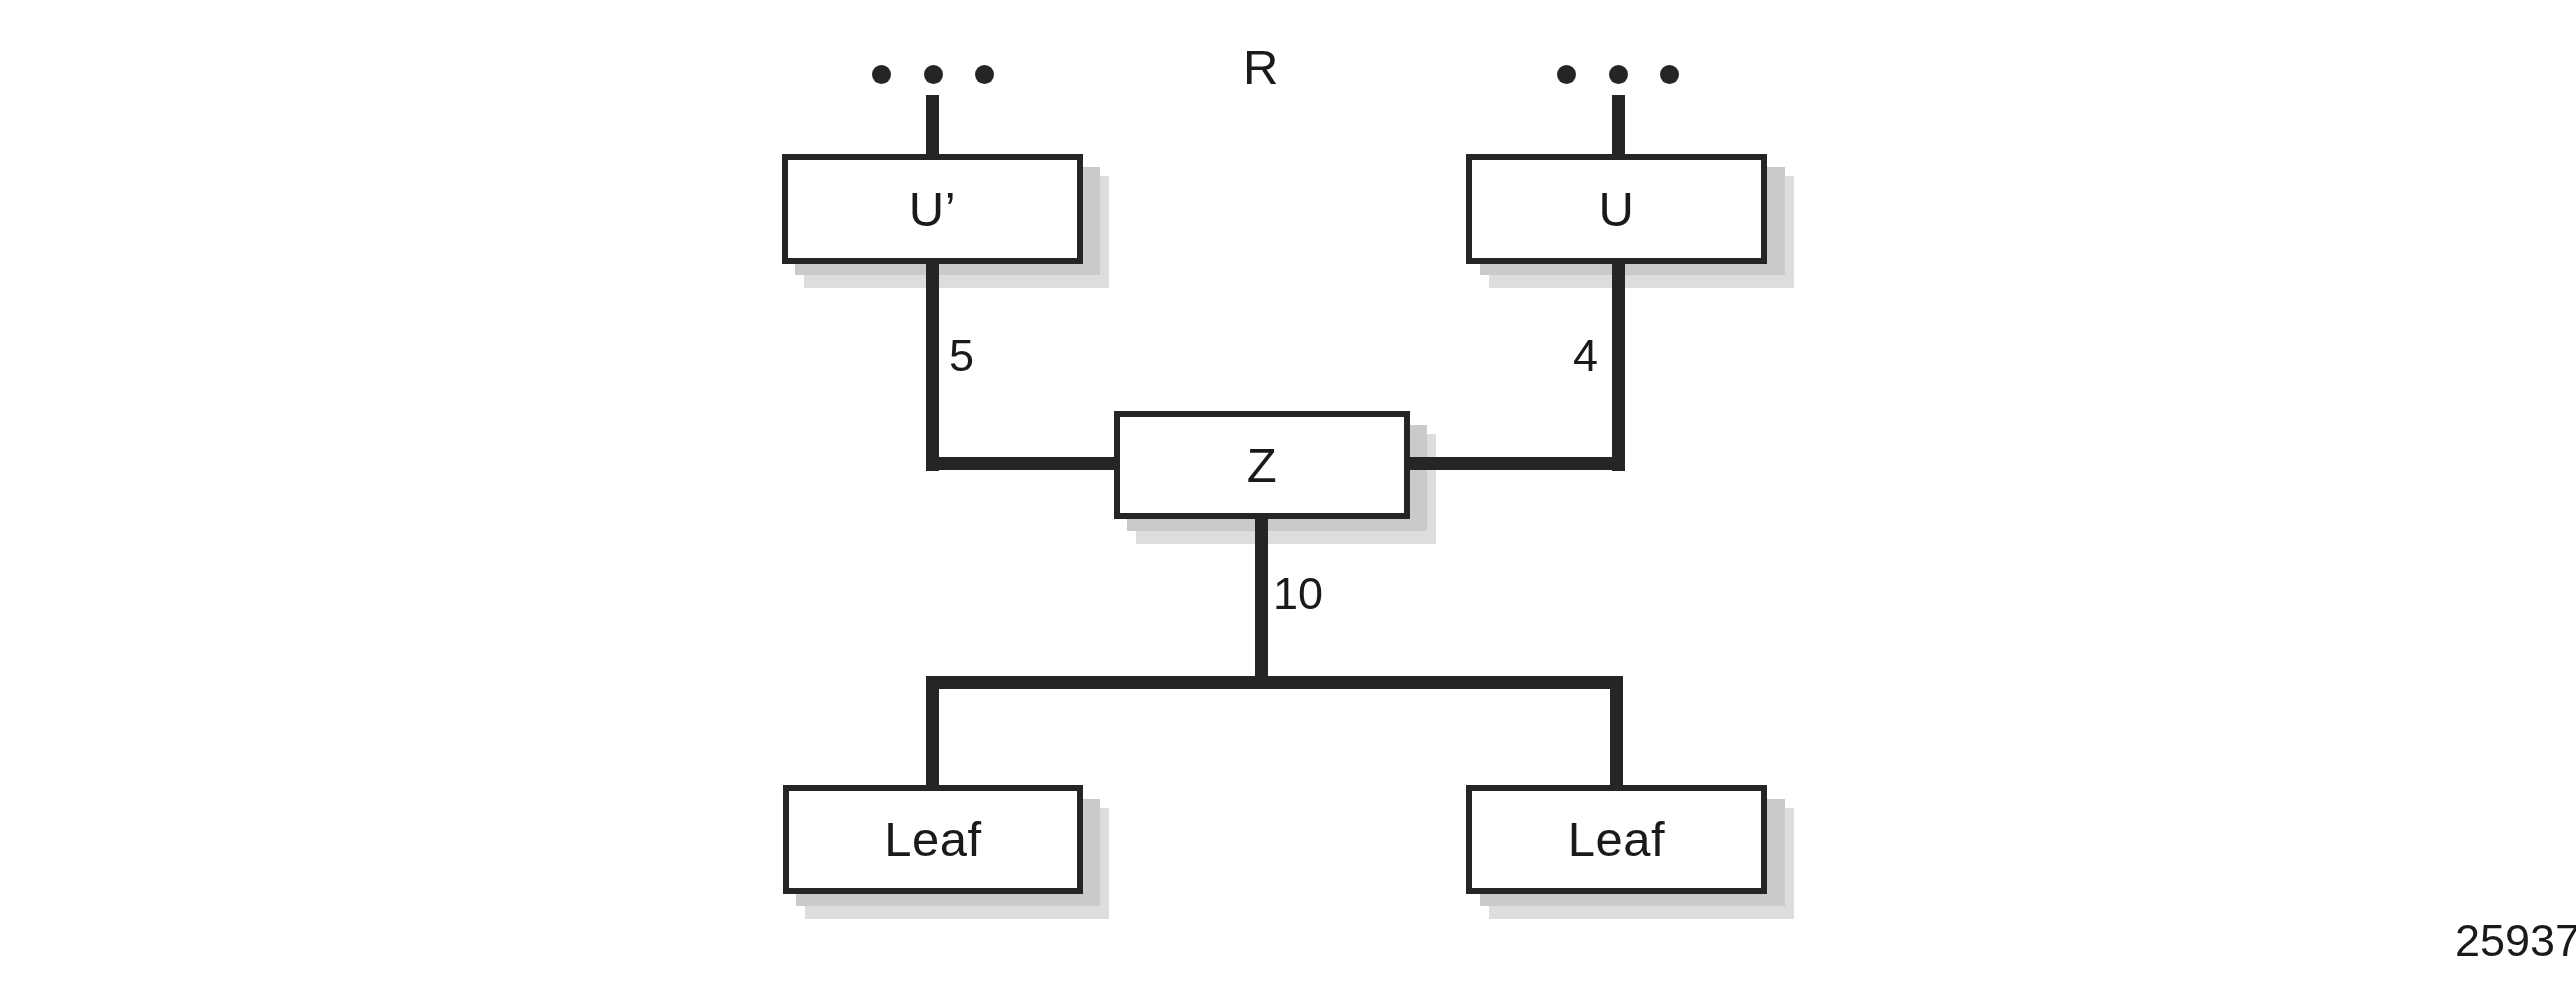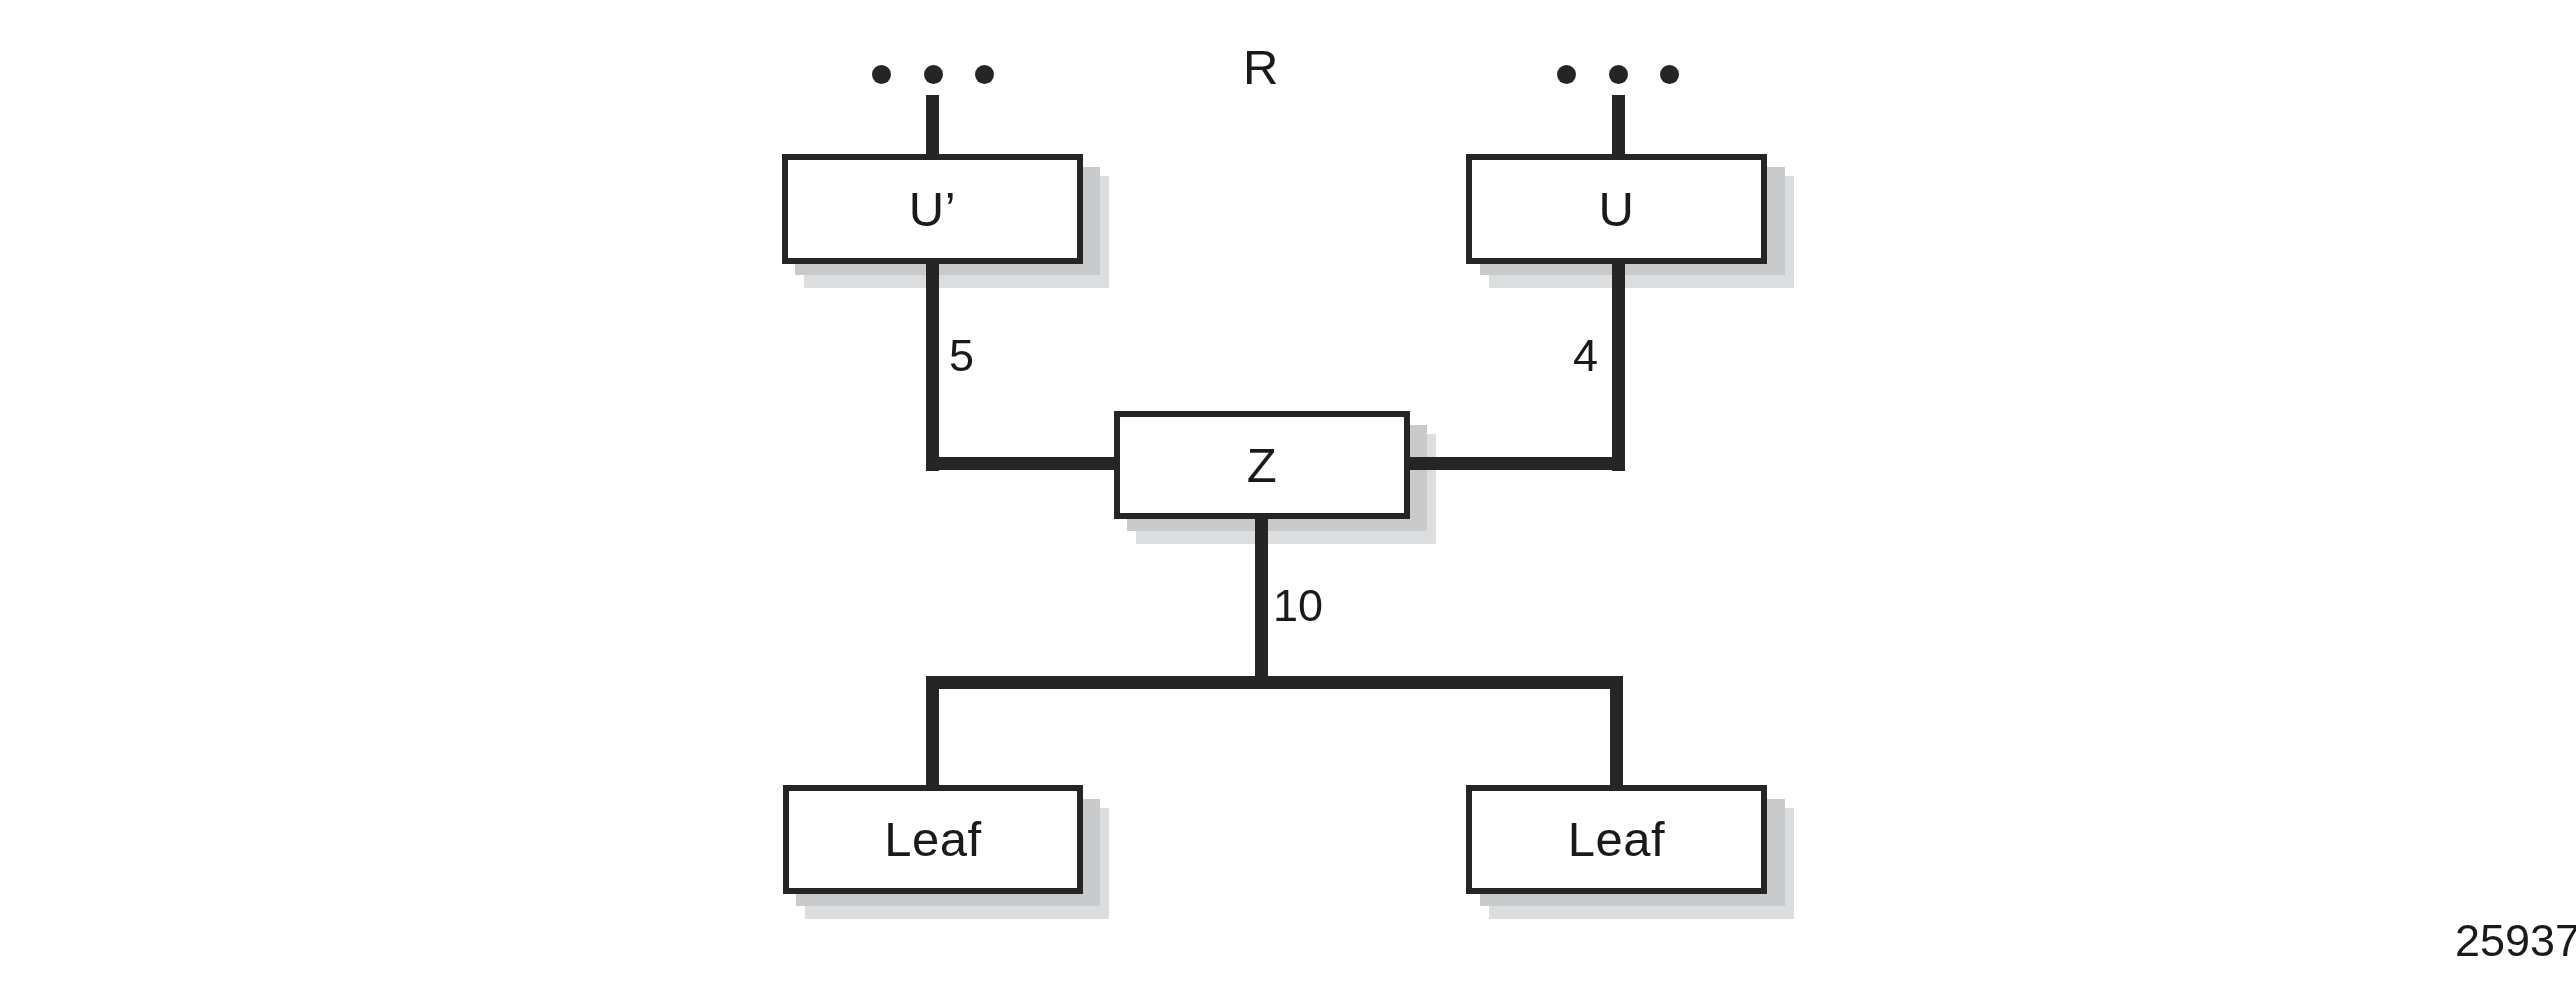--- a/index.html
+++ b/index.html
@@ -104,21 +104,21 @@
   <div class="free-text edge-label" style="left:1573px; top:333px;">4</div>
 
   <div class="stroke" style="left:1255px; top:514px; width:12.7px; height:168px;"></div>
 
   <div class="stroke" style="left:926px; top:676px; width:696px; height:12.7px;"></div>
 
   <div class="stroke" style="left:926px; top:676px; width:12.7px; height:114px;"></div>
 
   <div class="stroke" style="left:1610px; top:676px; width:12.7px; height:114px;"></div>
 
-  <div class="free-text edge-label" style="left:1273px; top:571px;margin-top:12px;">10</div>
+  <div class="free-text edge-label" style="left:1273px; top:571px;">10</div>
 
   <div class="shadow-outer" style="left:804px; top:176px; width:305px; height:112px;"></div>
   <div class="shadow-inner" style="left:795px; top:167px; width:305px; height:108px;"></div>
   <div class="node" style="left:782px; top:154px; width:301px; height:110px;">
     <span class="node-label">U’</span>
   </div>
 
   <div class="shadow-outer" style="left:1489px; top:176px; width:305px; height:112px;"></div>
   <div class="shadow-inner" style="left:1480px; top:167px; width:305px; height:108px;"></div>
   <div class="node" style="left:1466px; top:154px; width:301px; height:110px;">

